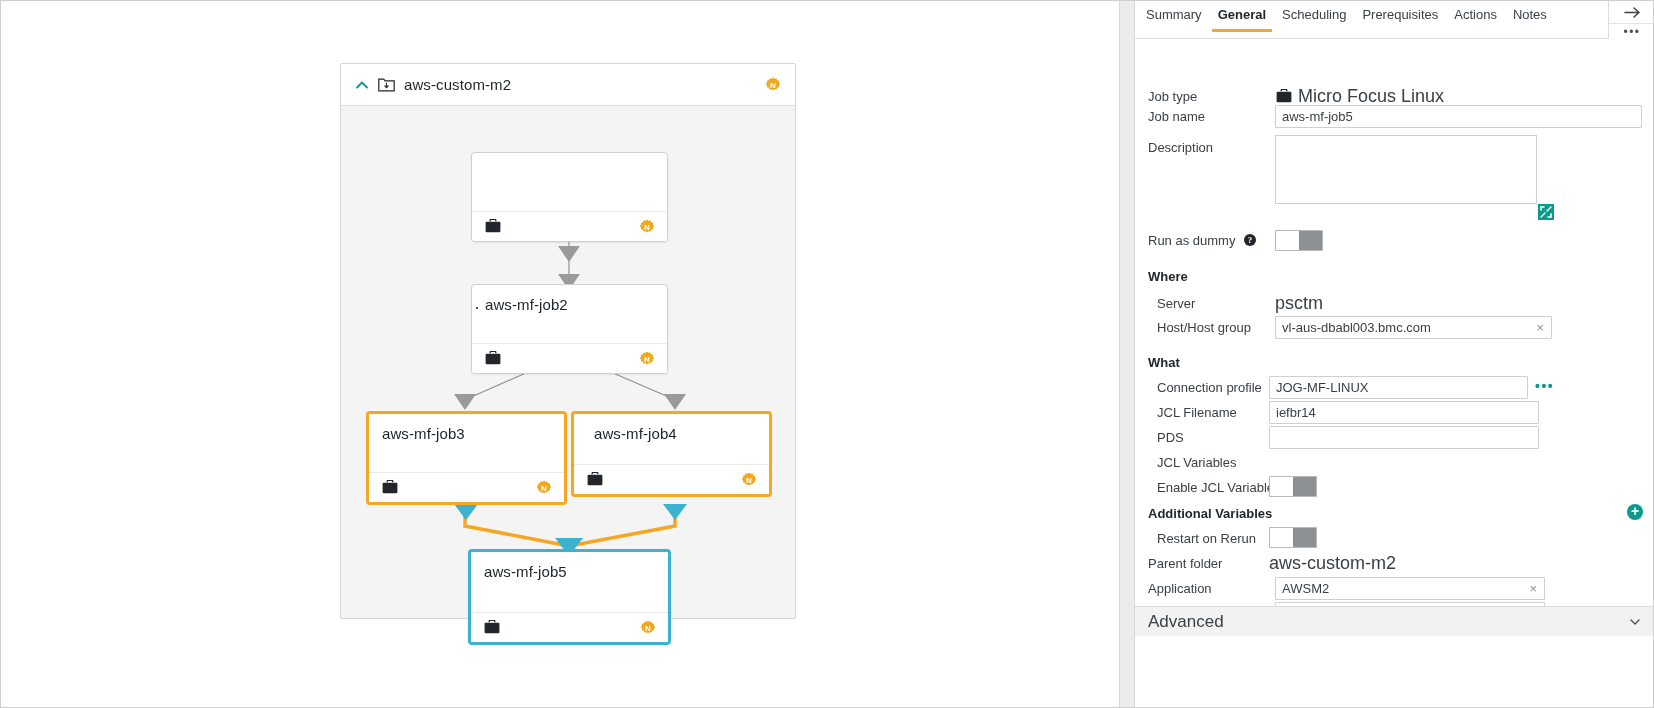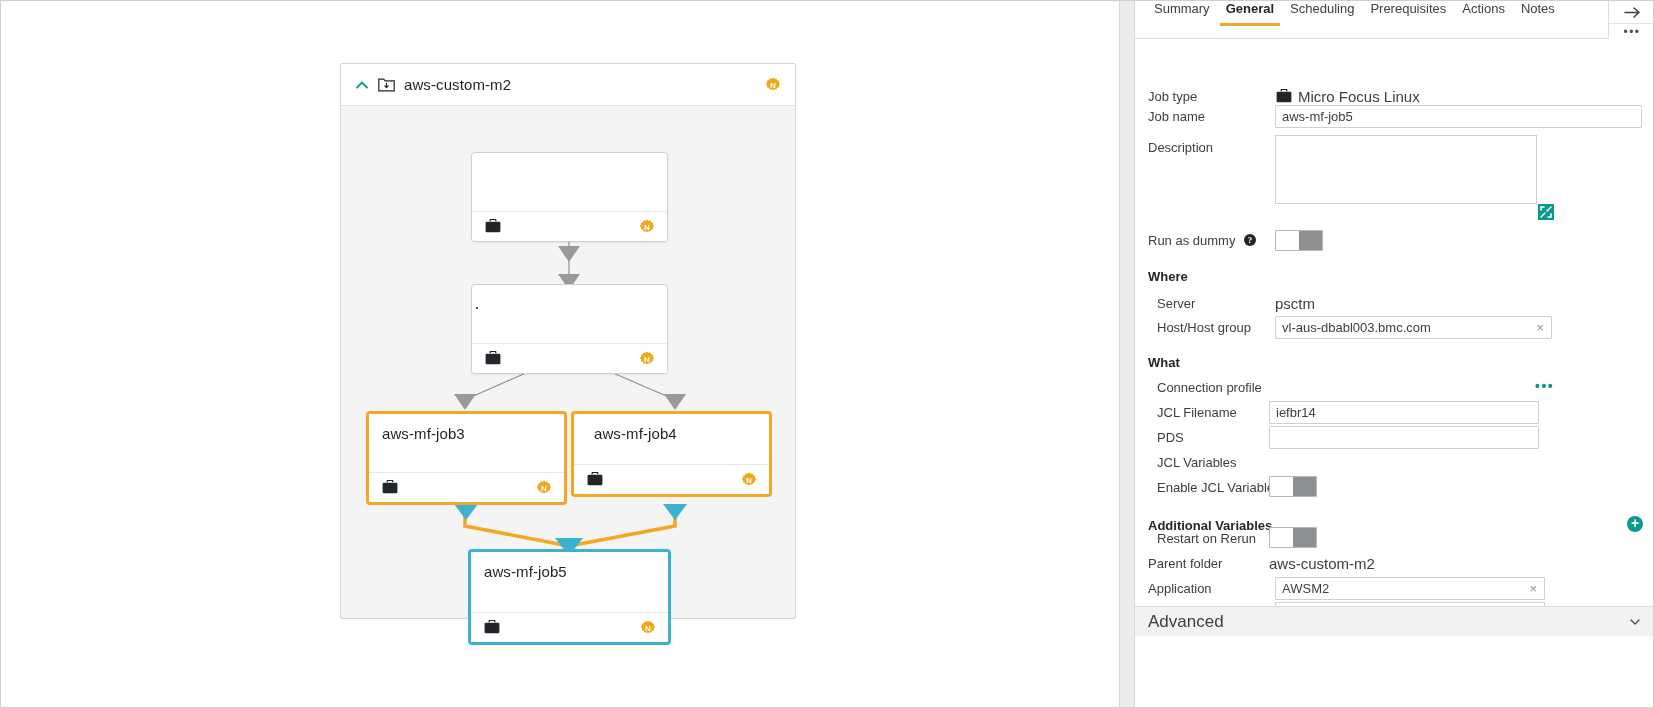--- a/index.html
+++ b/index.html
@@ -122,22 +122,22 @@
     width: 520px; height: 708px;
     background: #ffffff;
     border-left: 1px solid #d8d8d8;
   }
 
   #tabbar {
     position: relative;
     height: 38px;
     border-bottom: 1px solid #dcdcdc;
     display: flex;
-    align-items: flex-start;
-    padding-left: 11px;
+    align-items: center;
+    padding-left: 3px;
   }
   .tab {
     font-size: 13px;
     color: #3b4045;
     padding: 0 8px 10px 8px;
     cursor: pointer;
     white-space: nowrap;
     position: relative;
   }
   .tab.active { font-weight: bold; color: #1f2428; }
@@ -191,21 +191,21 @@
     left: 13px;
     font-size: 13px;
     color: #3b4045;
     white-space: nowrap;
   }
   .lbl.indent { left: 22px; }
   .lbl.section { font-weight: bold; color: #1f2428; }
   .val-static {
     position: absolute;
     left: 140px;
-    font-size: 15px;
+    font-size: 18px;
     color: #3b4045;
     white-space: nowrap;
   }
   .fld {
     position: absolute;
     left: 140px;
     height: 23px;
     border: 1px solid #cfcfcf;
     background: #fff;
     border-radius: 1px;
@@ -357,20 +357,21 @@
             </svg>
             <svg class="n-badge" viewBox="0 0 16 16">
               <path d="M8 0.6 l1.5 1.2 1.9-0.4 0.8 1.8 1.9 0.5 -0.2 1.9 1.3 1.4 -1.3 1.4 0.2 1.9 -1.9 0.5 -0.8 1.8 -1.9-0.4 -1.5 1.2 -1.5-1.2 -1.9 0.4 -0.8-1.8 -1.9-0.5 0.2-1.9 -1.3-1.4 1.3-1.4 -0.2-1.9 1.9-0.5 0.8-1.8 1.9 0.4z" fill="#f2a81d"></path>
               <text x="8" y="11" text-anchor="middle" font-size="8" font-family="Liberation Sans, sans-serif" fill="#fff" font-weight="bold">N</text>
             </svg>
           </div>
         </div>
 
         <div class="node" style="left:130px; top:178px; width:197px; height:90px;">
           <div class="node-dot"></div>
+          <div class="node-title">aws-mf-job2</div>
           <div class="node-foot">
             <svg class="briefcase" viewBox="0 0 16 14">
               <path d="M5.2 2.3 V1.3 a1 1 0 0 1 1-1 h3.6 a1 1 0 0 1 1 1 v1" fill="none" stroke="#22262a" stroke-width="1.3"></path>
               <rect x="0.6" y="2.8" width="14.8" height="10.4" rx="1.2" fill="#22262a"></rect>
             </svg>
             <svg class="n-badge" viewBox="0 0 16 16">
               <path d="M8 0.6 l1.5 1.2 1.9-0.4 0.8 1.8 1.9 0.5 -0.2 1.9 1.3 1.4 -1.3 1.4 0.2 1.9 -1.9 0.5 -0.8 1.8 -1.9-0.4 -1.5 1.2 -1.5-1.2 -1.9 0.4 -0.8-1.8 -1.9-0.5 0.2-1.9 -1.3-1.4 1.3-1.4 -0.2-1.9 1.9-0.5 0.8-1.8 1.9 0.4z" fill="#f2a81d"></path>
               <text x="8" y="11" text-anchor="middle" font-size="8" font-family="Liberation Sans, sans-serif" fill="#fff" font-weight="bold">N</text>
             </svg>
           </div>
@@ -494,41 +495,42 @@
             <span>vl-aus-dbabl003.bmc.com</span>
             <span class="clear-x">×</span>
           </div>
         </div>
 
         <div class="row" style="top:311px;">
           <span class="lbl section">What</span>
         </div>
         <div class="row" style="top:336px;">
           <span class="lbl indent">Connection profile</span>
+          <div class="fld" style="left:134px; width:259px;">JOG-MF-LINUX</div>
           <span class="dots-btn" style="left:400px; top:3px;">•••</span>
         </div>
         <div class="row" style="top:361px;">
           <span class="lbl indent">JCL Filename</span>
           <div class="fld" style="left:134px; width:270px;">iefbr14</div>
         </div>
         <div class="row" style="top:386px;">
           <span class="lbl indent">PDS</span>
           <div class="fld" style="left:134px; width:270px;"></div>
         </div>
         <div class="row" style="top:411px;">
           <span class="lbl indent">JCL Variables</span>
         </div>
         <div class="row" style="top:436px;">
           <span class="lbl indent">Enable JCL Variables</span>
           <div class="toggle" style="left:134px; top:1px;">
             <div class="knob"></div>
           </div>
         </div>
 
-        <div class="row" style="top:474px;">
+        <div class="row" style="top:462px;">
           <span class="lbl section">Additional Variables</span>
           <span class="plus-btn" style="top:3px;">+</span>
         </div>
 
         <div class="row" style="top:487px;">
           <span class="lbl indent">Restart on Rerun</span>
           <div class="toggle" style="left:134px; top:1px;">
             <div class="knob"></div>
           </div>
         </div>

